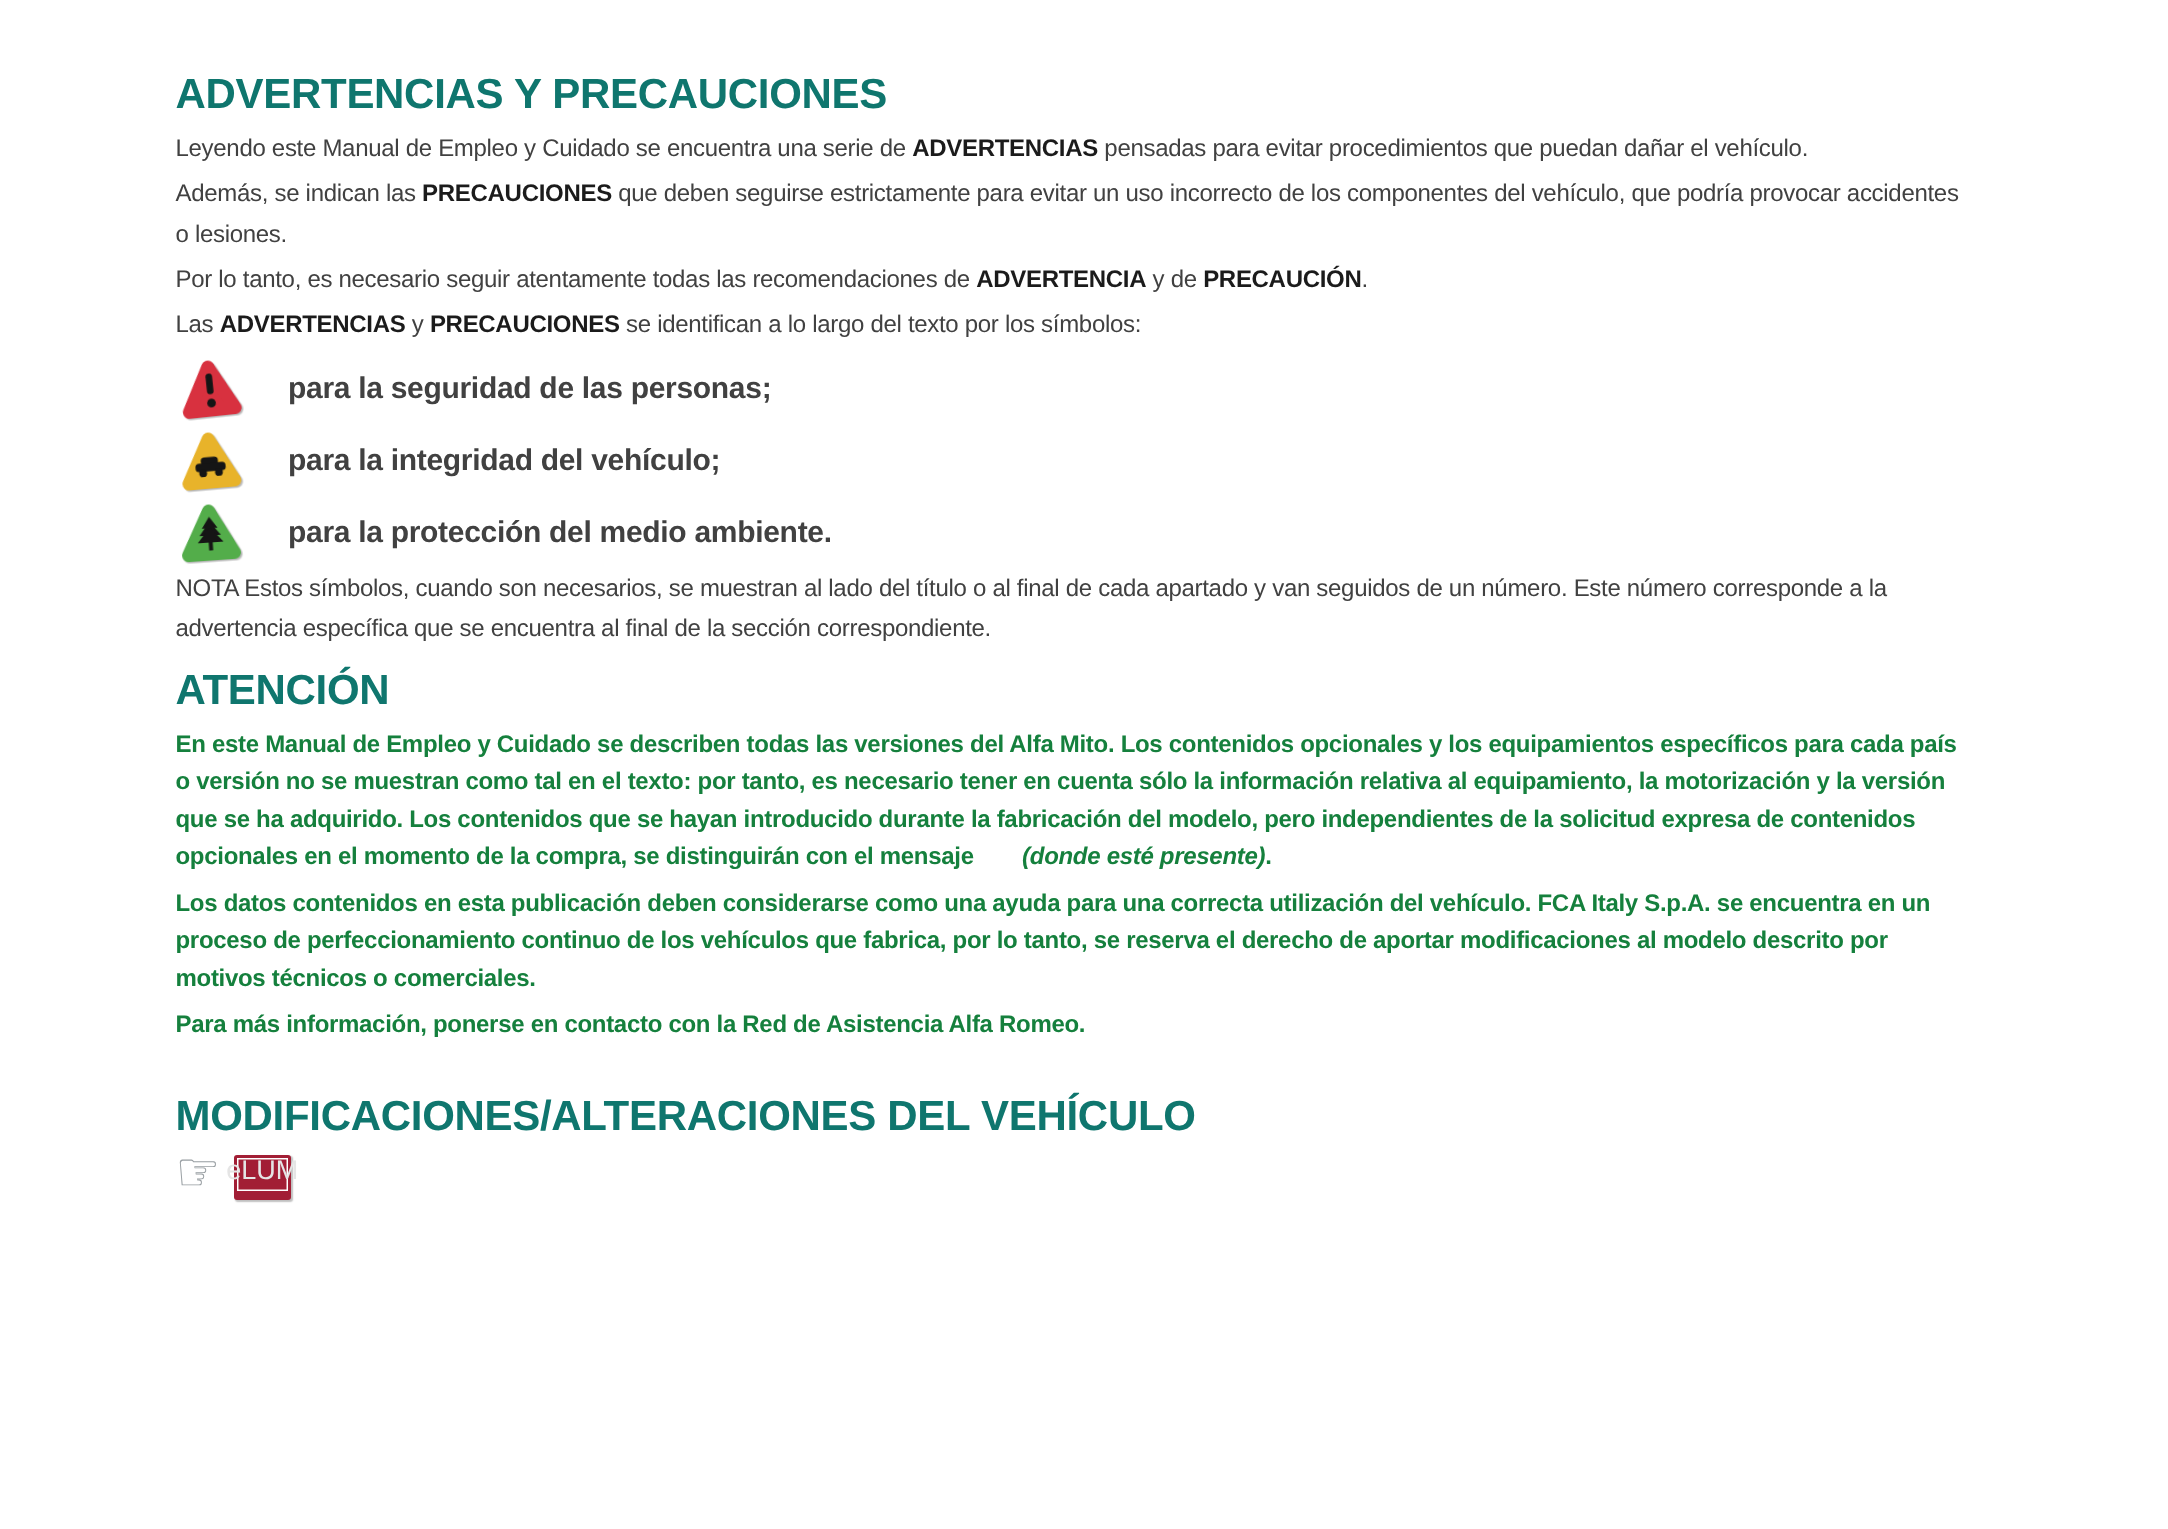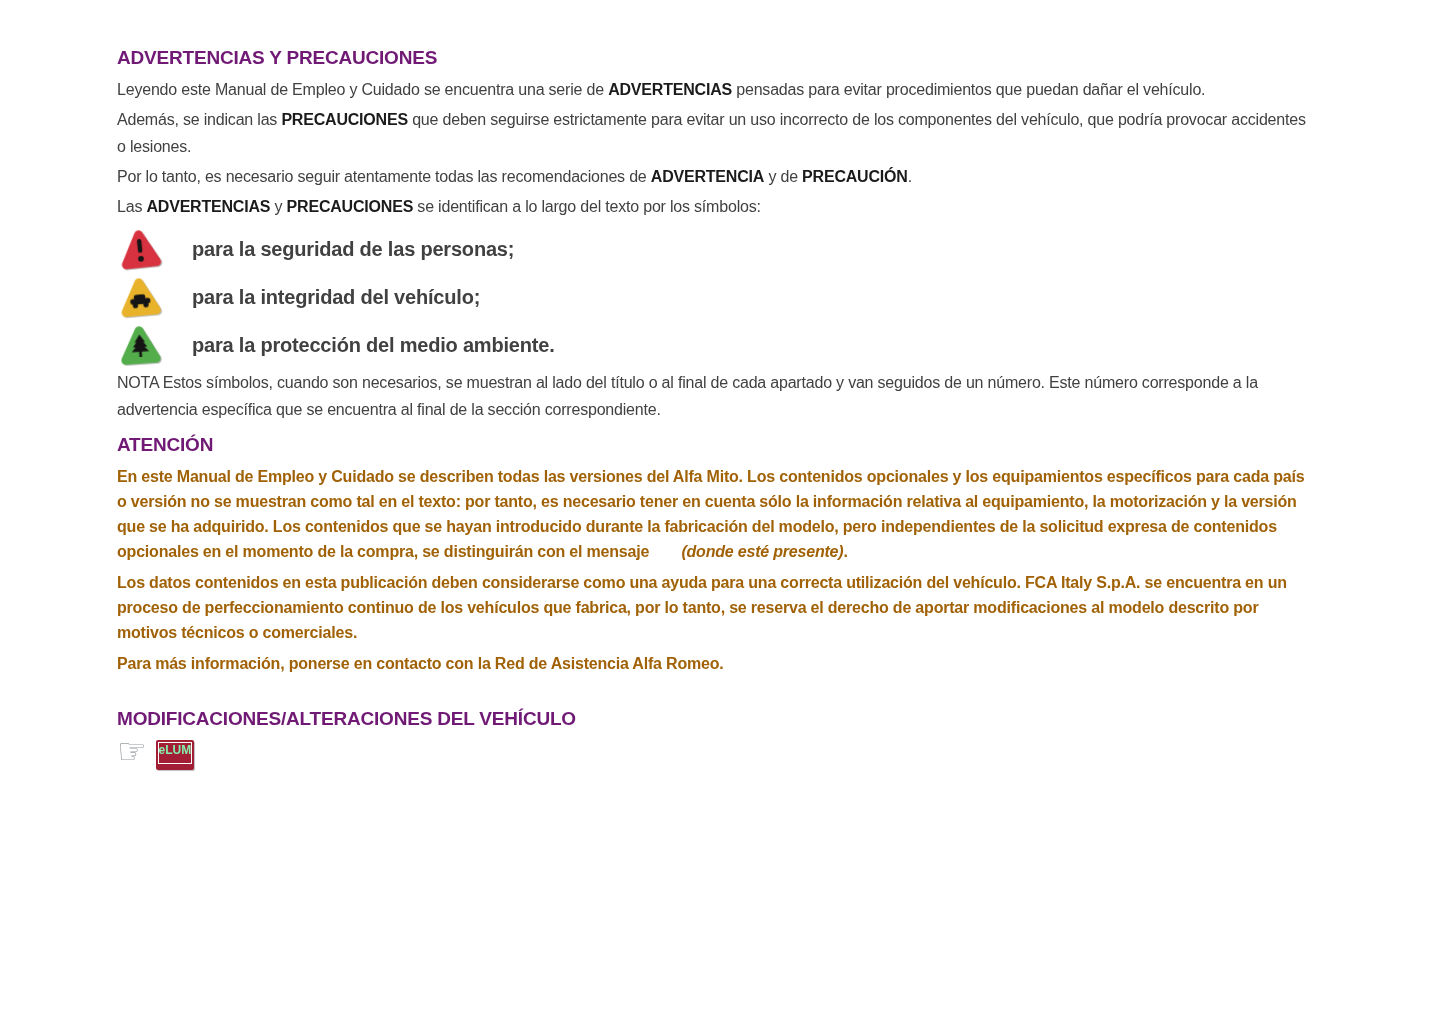--- a/index.html
+++ b/index.html
@@ -8,39 +8,39 @@
     width:1445px;height:1019px;
     box-sizing:border-box;
     padding:47px 138px 0 117px;
     background:#ffffff;
     font-family:"Liberation Sans","DejaVu Sans",sans-serif;
     font-stretch:condensed;
     overflow:hidden;
     color:#414141;
   }
   h1.red-heading,h2.red-heading{
-    color:#701a75;
-    font-size:19px;
+    color:#0f766e;
+    font-size:28px;
     font-weight:700;
     letter-spacing:-0.2px;
     margin:0 0 7px 0;
   }
   h2.atencion{margin:11px 0 8px 0;}
   h2.mod{margin:32px 0 8px 0;}
   p.body{
     font-size:16px;
     line-height:27px;
     letter-spacing:-0.2px;
     margin:0 0 3px 0;
     color:#414141;
   }
   p.body .b{font-weight:700;color:#1b1b1b;}
   p.body .i{font-style:italic;margin-left:28px;}
   p.bold-para{line-height:25px;margin:0 0 6px 0;}
-  p.bold-para .b{color:#a16207;}
+  p.bold-para .b{color:#15803d;}
   .nota{margin-top:9px;}
   .symbols{margin-top:5px;}
   .symbol-row{display:flex;align-items:center;height:48px;}
   .tri-icon{width:46px;height:48px;display:inline-flex;align-items:center;justify-content:center;}
   .tri-icon svg{filter:drop-shadow(1.5px 1.5px 0.5px rgba(0,0,0,0.28));}
   .tilt-a svg{transform:rotate(-6deg);}
   .tilt-b svg{transform:rotate(-5deg);}
   .tilt-c svg{transform:rotate(-4deg);}
   .glyph{fill:#151515;}
   .symbol-label{margin-left:29px;font-size:20px;letter-spacing:-0.2px;color:#414141;font-weight:bold;}
@@ -57,21 +57,21 @@
     border-radius:2px;
     display:flex;align-items:flex-start;justify-content:center;
     box-shadow:1px 1px 1px rgba(0,0,0,0.25);
   }
   .elum::before{
     content:"";position:absolute;left:2px;right:2px;top:2px;bottom:6px;
     border:1px solid #ffffff;
   }
   .elum-label{
     position:relative;z-index:1;
-    color:#86efac;font-weight:700;font-size:12px;line-height:21px;
+    color:#e5e5e5;font-weight:400;font-size:18px;line-height:21px;
     letter-spacing:0;
   }
   .warning-para{margin-top:0;}
 </style>
 </head>
 <body>
 
 <div class="page">
 
   <h1 class="red-heading">ADVERTENCIAS Y PRECAUCIONES</h1>

